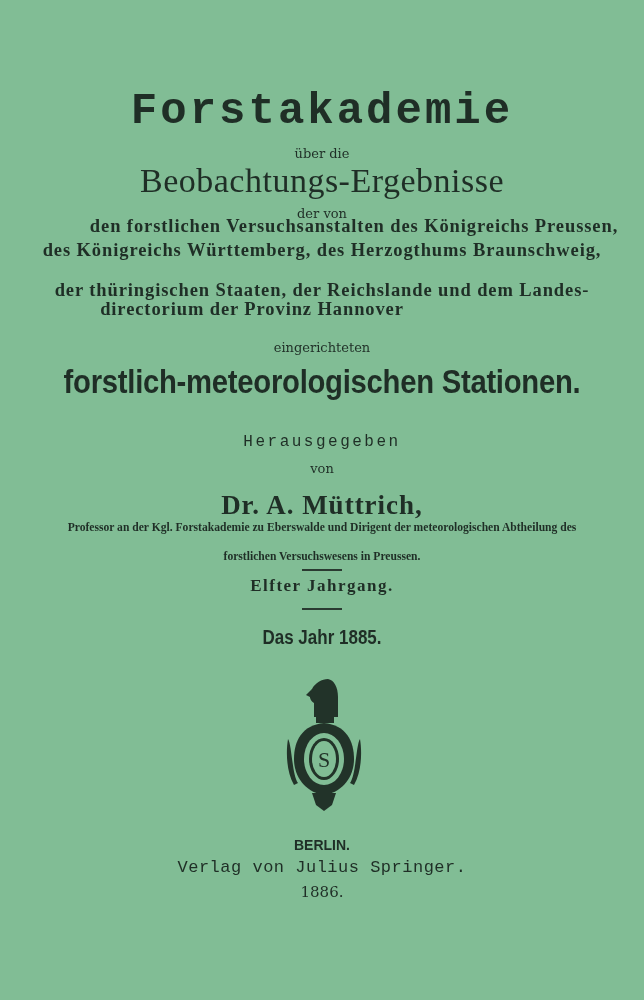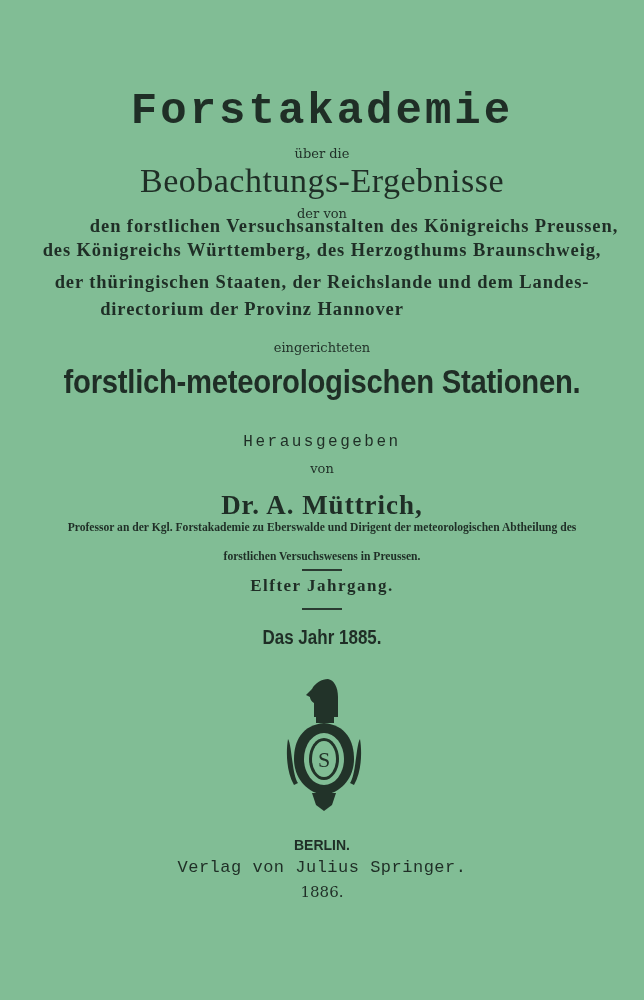--- a/index.html
+++ b/index.html
@@ -6,21 +6,21 @@
     body {
       width:644px; height:1000px; background:#81bd95; color:#1f2e26;
       font-family:"DejaVu Serif", serif; position:relative; overflow:hidden;
     }
     .ln { position:absolute; left:0; width:644px; text-align:center; white-space:nowrap; }
     .t1 { top:86px; font-size:44px; font-weight:bold; letter-spacing:3px; font-family:"Liberation Mono", monospace; }
     .t2 { top:146px; font-size:13px; }
     .t3 { top:162px; font-size:34px; font-family:"Liberation Serif", serif; letter-spacing:0.5px; }
     .t4 { top:206px; font-size:13px; }
     .b { font-size:18.5px; font-weight:bold; font-family:"Liberation Serif", serif; letter-spacing:0.9px; }
-    .b1 { top:216px;padding-left:32px; } .b2 { top:240px; } .b3 { top:272px;text-align:center; } .b4 { top:299px; left:-70px; }
+    .b1 { top:216px;padding-left:32px; } .b2 { top:240px; } .b3 { top:280px;text-align:center; } .b4 { top:299px; left:-70px; }
     .t5 { top:340px; font-size:13px; }
     .t6 { top:362px; font-size:34px; font-weight:bold; font-family:"Liberation Sans", sans-serif; transform:scaleX(0.86); letter-spacing:-0.3px; }
     .t7 { top:433px; font-size:16px; letter-spacing:2.5px; font-family:"Liberation Mono", monospace; }
     .t8 { top:461px; font-size:13px; }
     .t9 { top:490px; font-size:27px; font-weight:bold; font-family:"Liberation Serif", serif; letter-spacing:1px; }
     .p1 { top:521px; font-size:11.6px; font-weight:bold; font-family:"Liberation Serif", serif; }
     .p2 { top:550px; font-size:11.6px; font-family:"Liberation Serif", serif; font-weight:bold; }
     .rule { position:absolute; width:40px; height:1.5px; background:#2a3a31; left:302px; }
     .r1 { top:569px; } .r2 { top:608px; }
     .t10 { top:576px; font-size:17px; font-weight:bold; font-family:"Liberation Serif", serif; letter-spacing:1.5px; }

